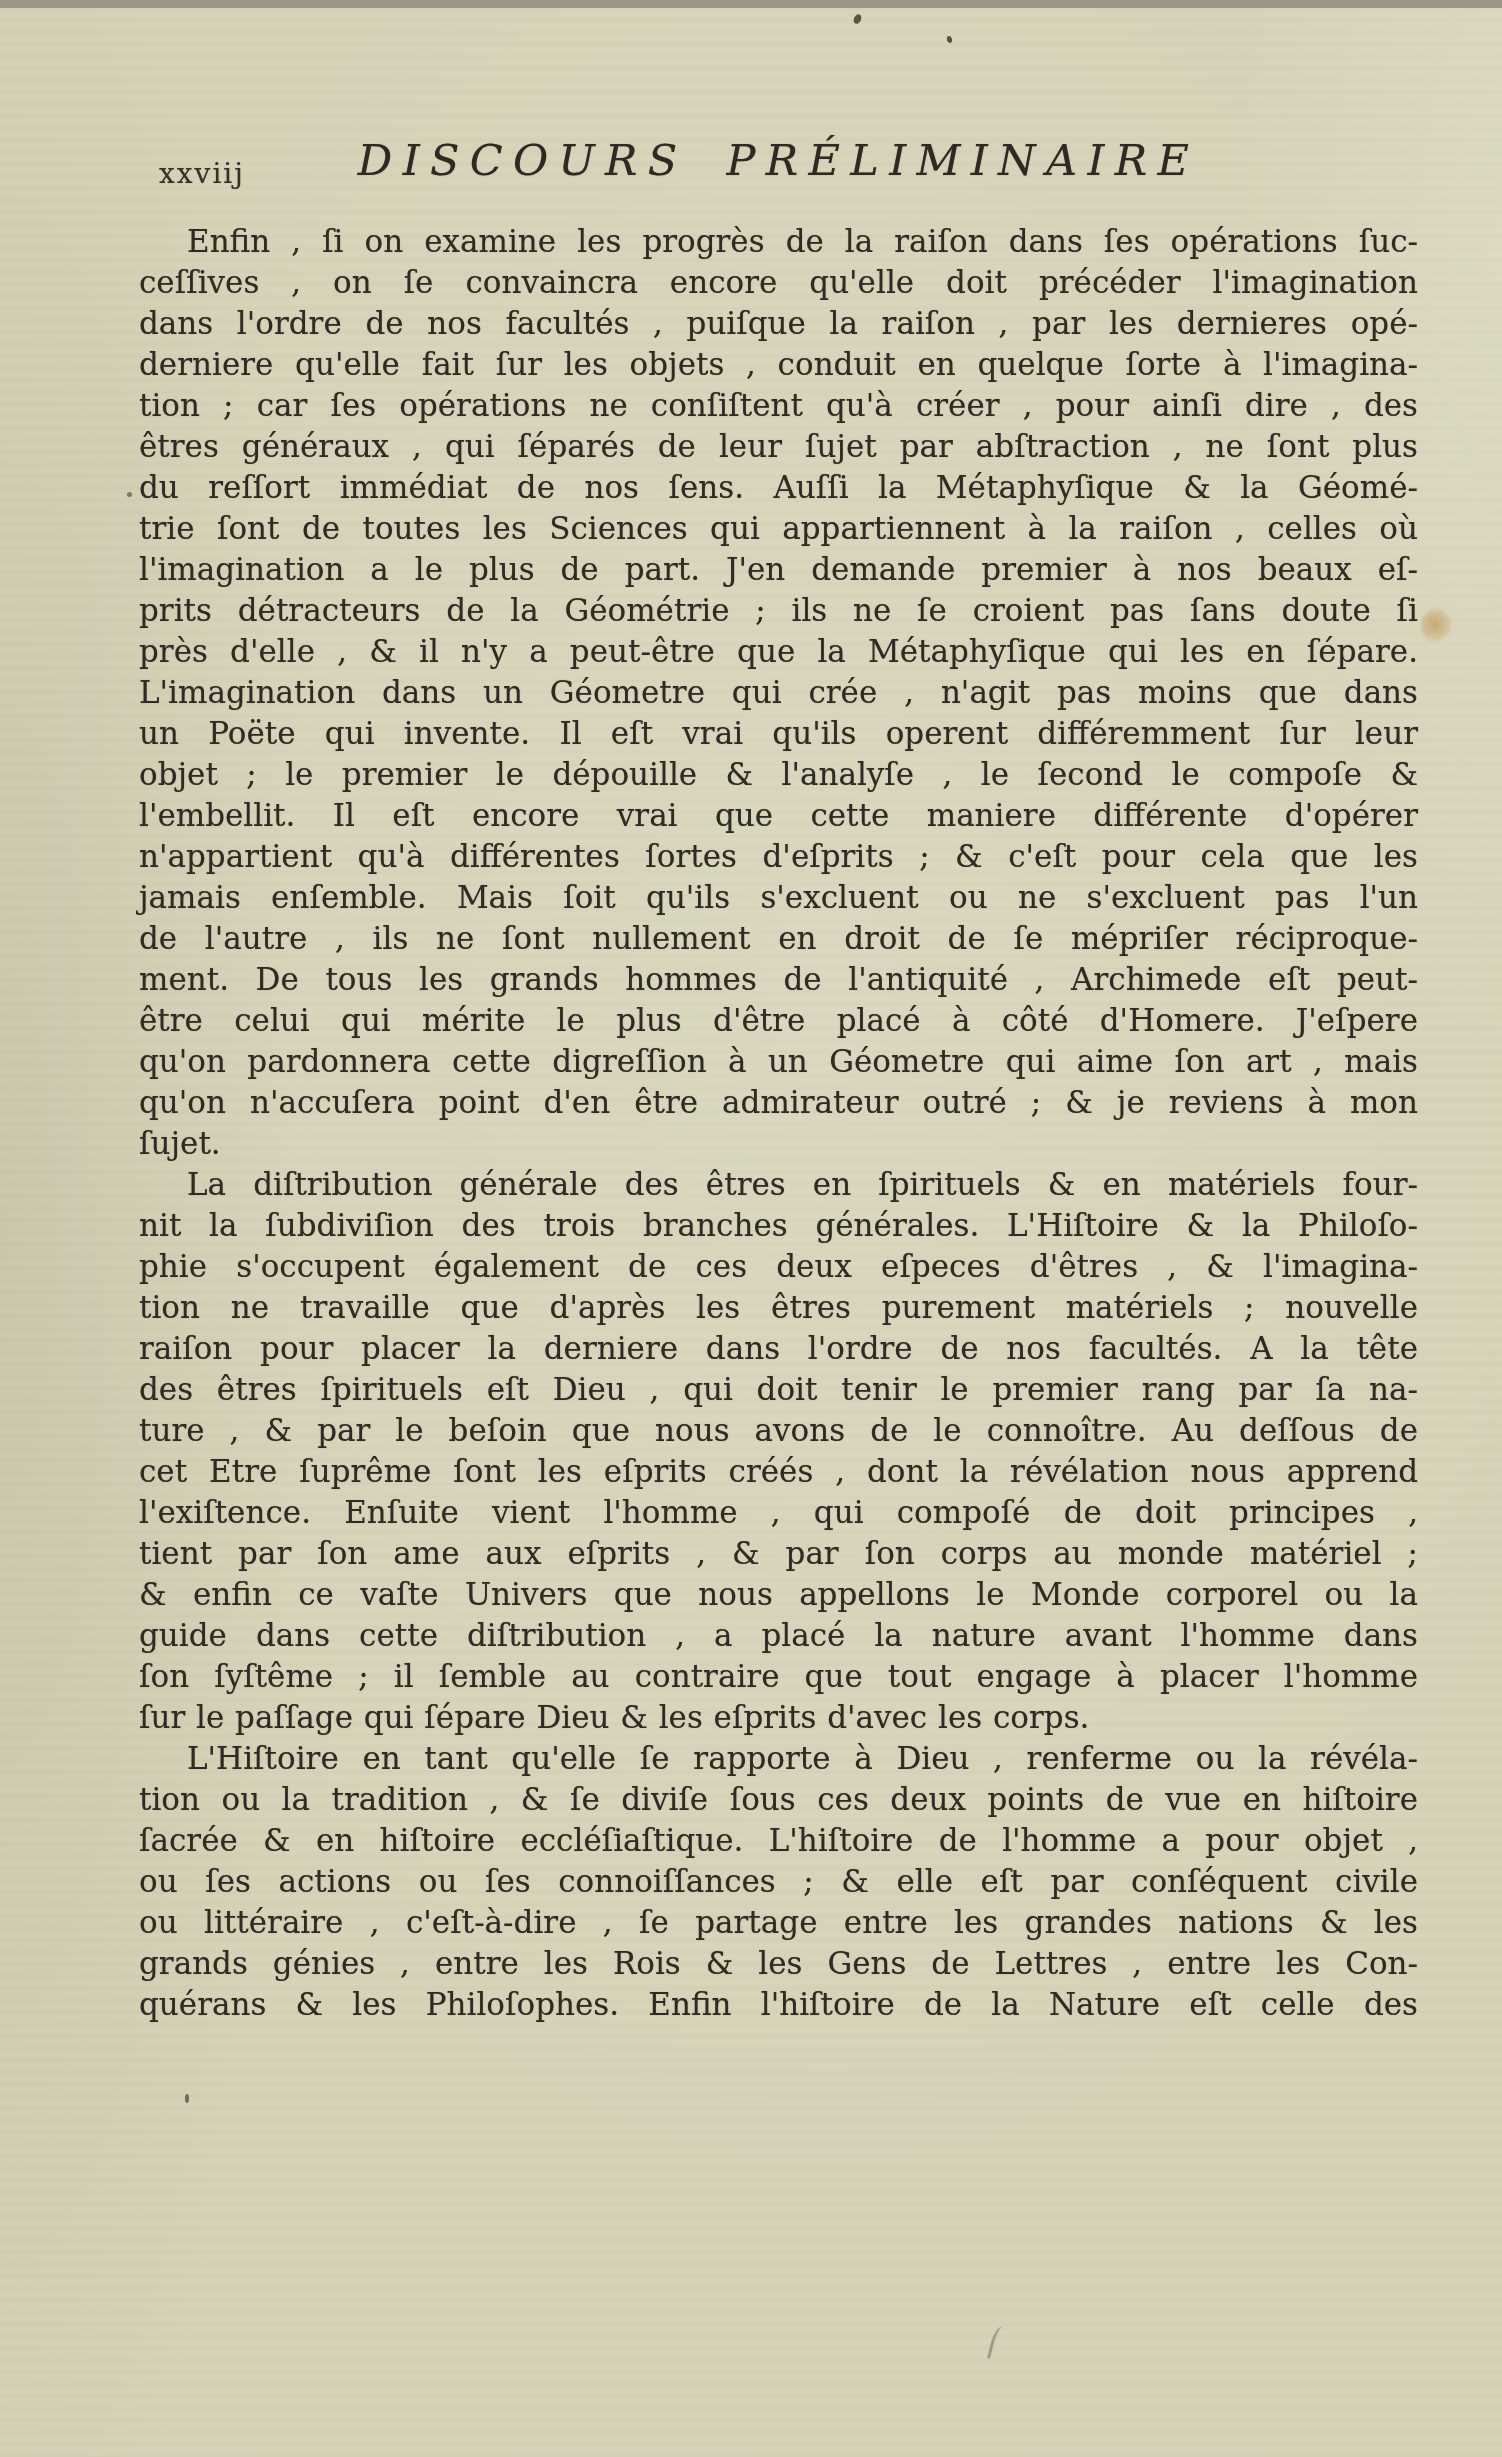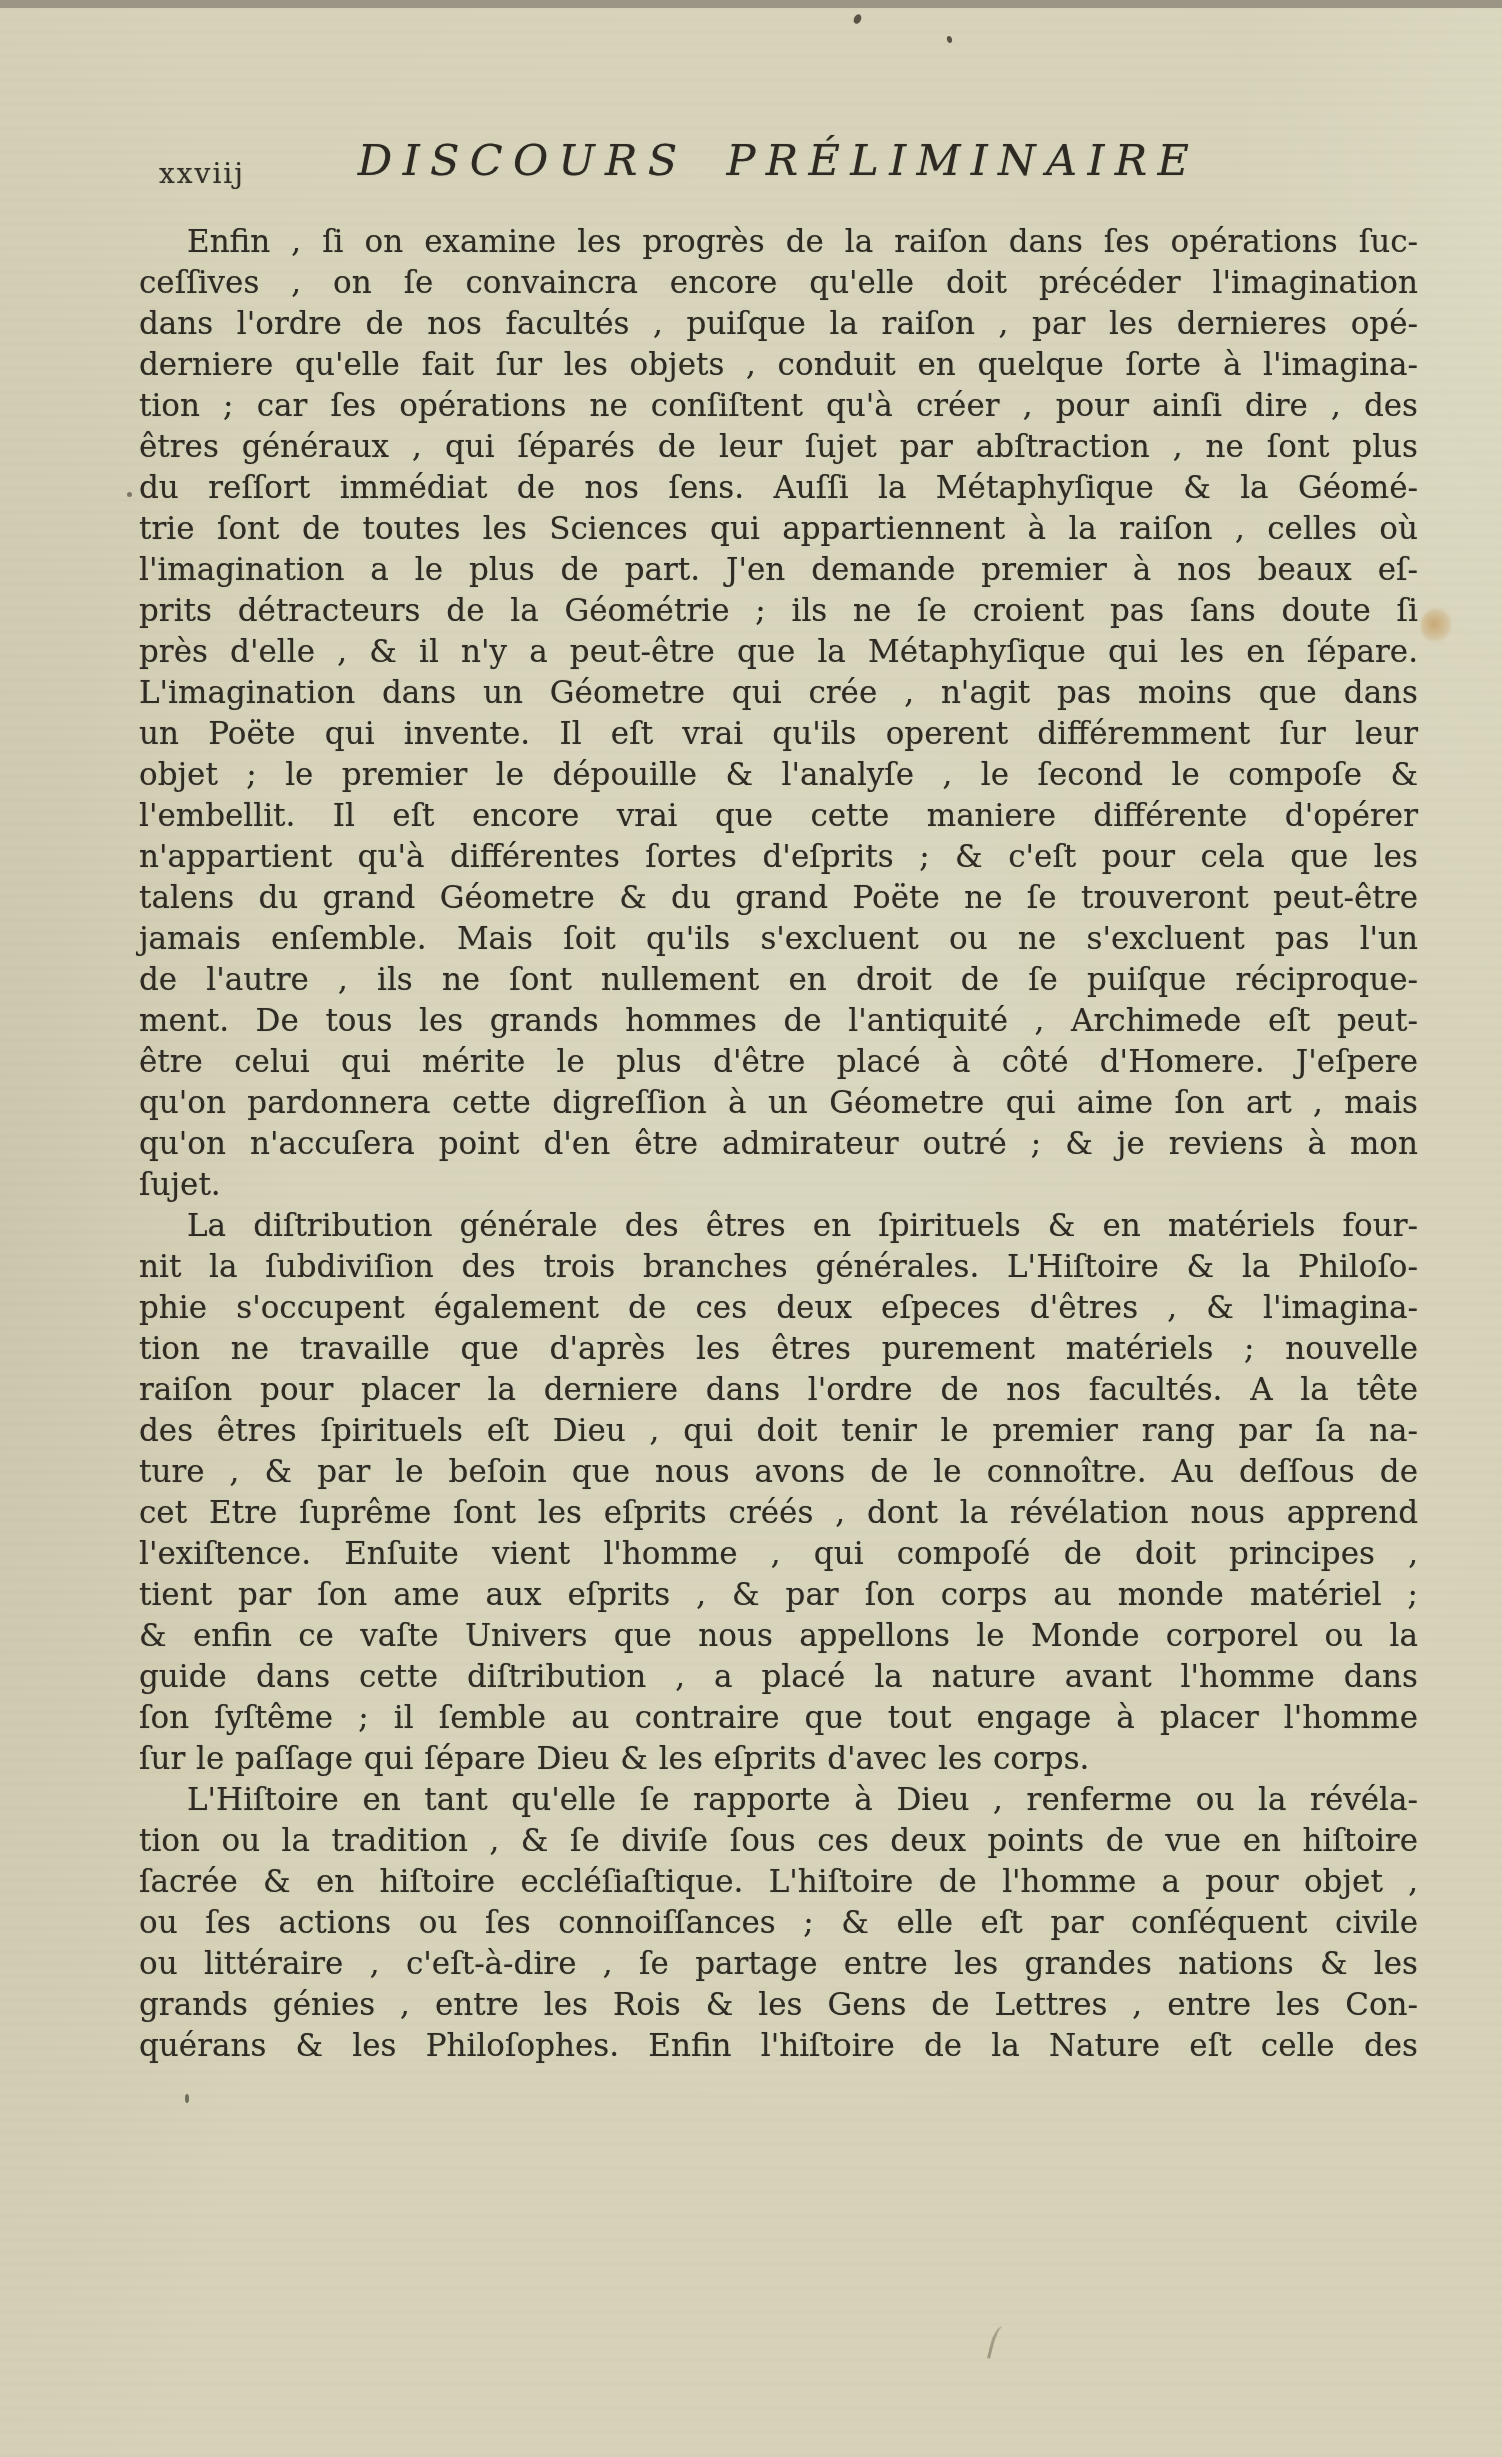--- a/index.html
+++ b/index.html
@@ -118,23 +118,22 @@
         <div class="line">du reſſort immédiat de nos ſens. Auſſi la Métaphyſique &amp; la Géomé-</div>
         <div class="line">trie ſont de toutes les Sciences qui appartiennent à la raiſon , celles où</div>
         <div class="line">l'imagination a le plus de part. J'en demande premier à nos beaux eſ-</div>
         <div class="line">prits détracteurs de la Géométrie ; ils ne ſe croient pas ſans doute ſi</div>
         <div class="line">près d'elle , &amp; il n'y a peut-être que la Métaphyſique qui les en ſépare.</div>
         <div class="line">L'imagination dans un Géometre qui crée , n'agit pas moins que dans</div>
         <div class="line">un Poëte qui invente. Il eſt vrai qu'ils operent différemment ſur leur</div>
         <div class="line">objet ; le premier le dépouille &amp; l'analyſe , le ſecond le compoſe &amp;</div>
         <div class="line">l'embellit. Il eſt encore vrai que cette maniere différente d'opérer</div>
         <div class="line">n'appartient qu'à différentes ſortes d'eſprits ; &amp; c'eſt pour cela que les</div>
-        <div class="line">talens du grand Géometre &amp; du grand Poëte ne ſe trouveront peut-être</div>
         <div class="line">jamais enſemble. Mais ſoit qu'ils s'excluent ou ne s'excluent pas l'un</div>
-        <div class="line">de l'autre , ils ne ſont nullement en droit de ſe puiſque réciproque-</div>
+        <div class="line">de l'autre , ils ne ſont nullement en droit de ſe mépriſer réciproque-</div>
         <div class="line">ment. De tous les grands hommes de l'antiquité , Archimede eſt peut-</div>
         <div class="line">être celui qui mérite le plus d'être placé à côté d'Homere. J'eſpere</div>
         <div class="line">qu'on pardonnera cette digreſſion à un Géometre qui aime ſon art , mais</div>
         <div class="line">qu'on n'accuſera point d'en être admirateur outré ; &amp; je reviens à mon</div>
         <div class="line endline">ſujet.</div>
       </div>
       <div class="para">
         <div class="line indent">La diſtribution générale des êtres en ſpirituels &amp; en matériels four-</div>
         <div class="line">nit la ſubdiviſion des trois branches générales. L'Hiſtoire &amp; la Philoſo-</div>
         <div class="line">phie s'occupent également de ces deux eſpeces d'êtres , &amp; l'imagina-</div>

